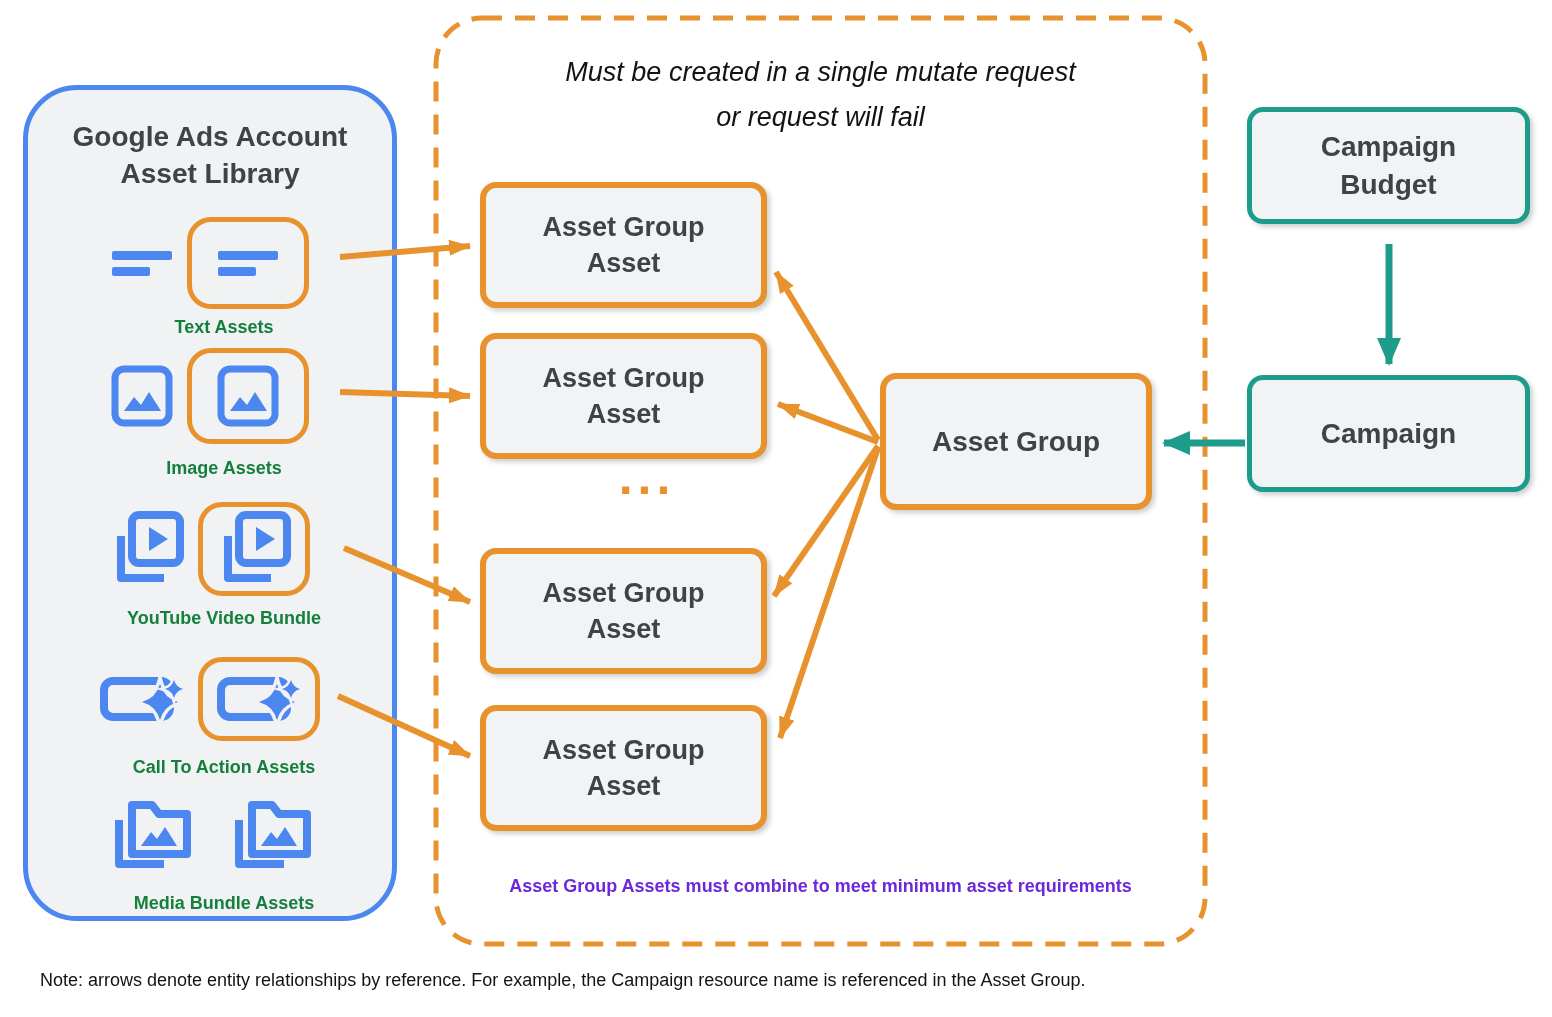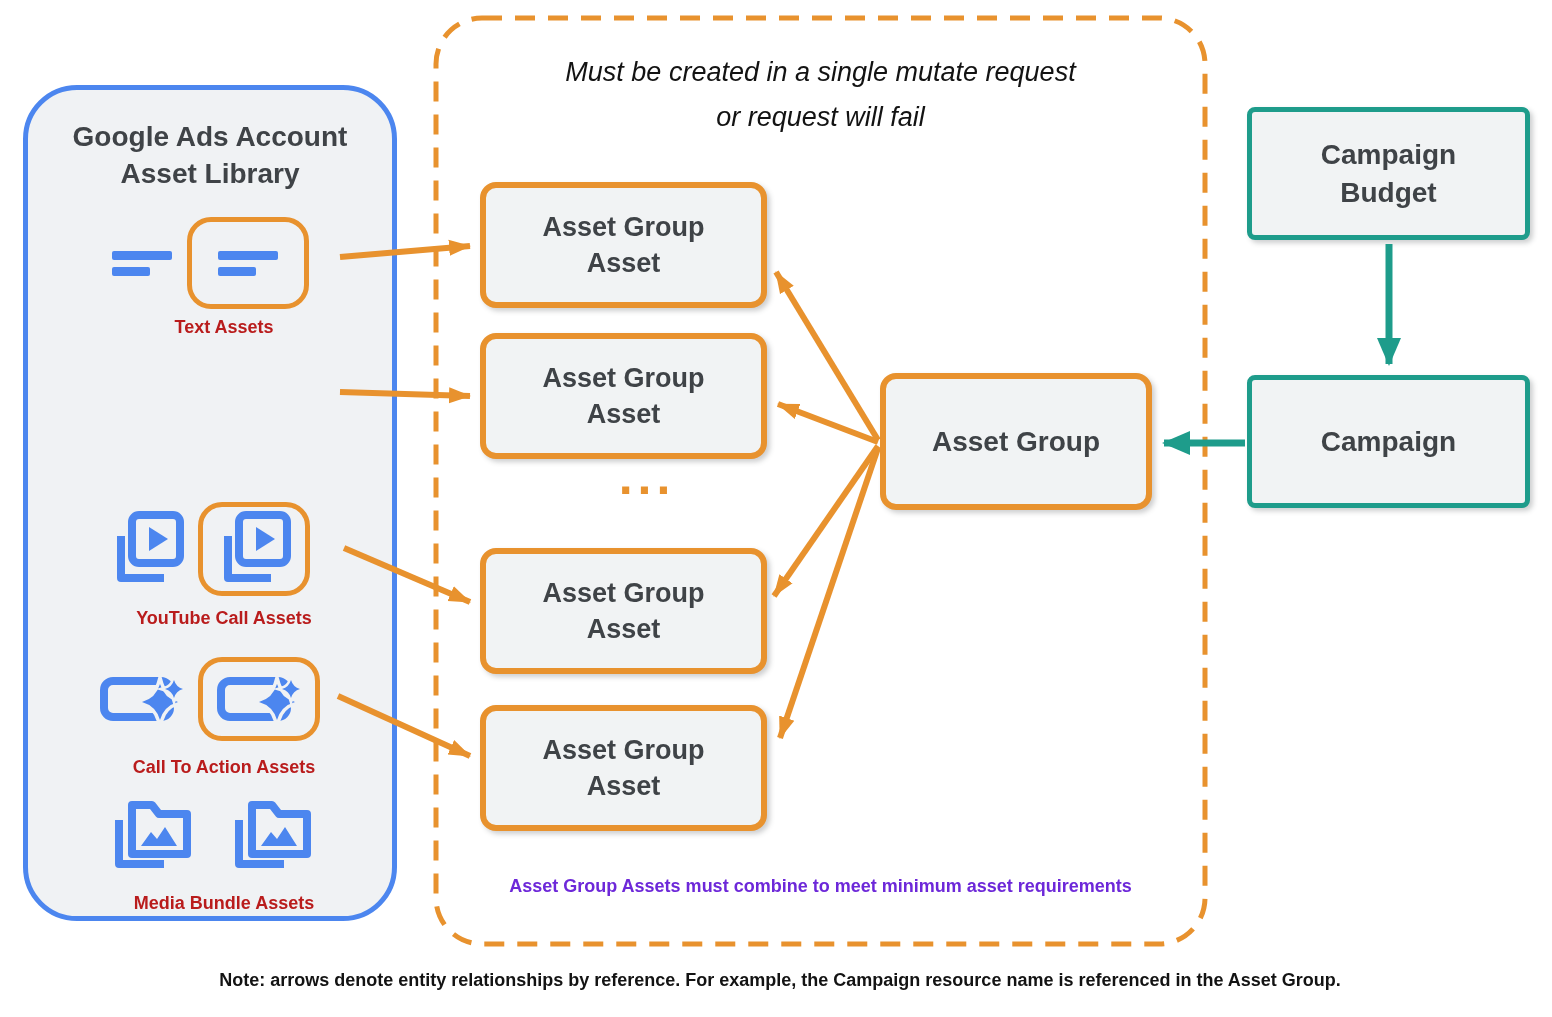--- a/index.html
+++ b/index.html
@@ -19,21 +19,21 @@
   .asset-row { position:absolute; left:0; right:0; text-align:center; }
   .icon-pair { display:flex; justify-content:center; align-items:center; gap:14px; }
   .hl-ring {
     border:5px solid #E8922E; border-radius:24px;
     display:flex; align-items:center; justify-content:center;
   }
   .ring-text    { padding:22px 25px; }
   .ring-image   { padding:12px 25px; }
   .ring-youtube { padding:3px 14px; }
   .ring-cta     { padding:8px 14px; }
-  .row-label { font-size:18px; font-weight:bold; color:#b91c1c;padding-left:28px; }
+  .row-label { font-size:18px; font-weight:bold; color:#15803d;padding-left:28px; }
   .icn { display:block; }
 
   
   #mutate-container { position:absolute; left:433px; top:15px; width:775px; height:932px; z-index:1; }
   #mutate-title {
     position:absolute; left:433px; top:50px; width:775px; text-align:center;
     font-size:27px; font-weight:normal; font-style:italic; color:#131313; line-height:1.65; z-index:2;
   }
   .aga-box {
     position:absolute; left:480px; width:287px; height:126px;
@@ -54,33 +54,33 @@
     font-size:28px; font-weight:bold; color:#3F4347;
     box-shadow:3px 3px 5px rgba(60,64,67,0.25); z-index:2;
   }
   #mutate-footer {
     position:absolute; left:453px; top:876px; width:735px; text-align:center;
     font-size:18px; font-weight:bold; color:#6d28d9; z-index:2;
   }
 
   
   .teal-box {
-    position:absolute; left:1247px; width:283px; height:133px;
-    background:#F1F3F4; border:5px solid #1E9C8B; border-radius:8px;
+    position:absolute; left:1247px; width:283px; height:117px;
+    background:#F1F3F4; border:5px solid #1E9C8B; border-radius:16px;
     display:flex; align-items:center; justify-content:center; text-align:center;
     font-size:28px; font-weight:bold; color:#3F4347; line-height:1.35;
     box-shadow:3px 3px 5px rgba(60,64,67,0.25); z-index:2;
   }
   #campaign-budget-box { top:107px; }
   #campaign-box { top:375px; }
 
   
   #note-text {
     position:absolute; left:40px; top:970px; width:1480px;
-    font-size:18px; font-weight:bold; color:#131313; z-index:2;text-align:center;
+    font-size:18px; font-weight:normal; color:#131313; z-index:2;
   }
 
   
   #arrow-overlay { position:absolute; left:0; top:0; width:1552px; height:1017px; z-index:5; pointer-events:none; }
   .o-line { stroke:#E8922E; stroke-width:6; fill:none; }
   .t-line { stroke:#1E9C8B; stroke-width:7; fill:none; }
 </style>
 </head>
 <body>
 
@@ -99,37 +99,52 @@
         <span class="hl-ring ring-text">
           <svg class="icn" width="62" height="38" viewBox="0 0 62 38">
             <rect x="1" y="7" width="60" height="9" rx="2" fill="#4C86EF"></rect>
             <rect x="1" y="23" width="38" height="9" rx="2" fill="#4C86EF"></rect>
           </svg>
         </span>
       </div>
       <div class="row-label" style="margin-top:8px;">Text Assets</div>
     </div>
 
+    <div class="asset-row" style="top:258px;">
+      <div class="icon-pair">
+        <svg class="icn" width="62" height="62" viewBox="0 0 62 62">
+          <rect x="4" y="4" width="54" height="54" rx="9" fill="none" stroke="#4C86EF" stroke-width="7"></rect>
+          <path d="M13 46 L23 32 L30 40 L38 27 L50 46 Z" fill="#4C86EF"></path>
+        </svg>
+        <span class="hl-ring ring-image">
+          <svg class="icn" width="62" height="62" viewBox="0 0 62 62">
+            <rect x="4" y="4" width="54" height="54" rx="9" fill="none" stroke="#4C86EF" stroke-width="7"></rect>
+            <path d="M13 46 L23 32 L30 40 L38 27 L50 46 Z" fill="#4C86EF"></path>
+          </svg>
+        </span>
+      </div>
+      <div class="row-label" style="margin-top:14px;">Image Assets</div>
+    </div>
 
     <div class="asset-row" style="top:412px;">
       <div class="icon-pair">
         <svg class="icn" width="74" height="78" viewBox="0 0 74 78">
           <path d="M11 26 V68 H54" fill="none" stroke="#4C86EF" stroke-width="8" stroke-linejoin="round"></path>
           <rect x="22" y="5" width="48" height="48" rx="7" fill="none" stroke="#4C86EF" stroke-width="8"></rect>
           <path d="M39 17 L58 29 L39 41 Z" fill="#4C86EF"></path>
         </svg>
         <span class="hl-ring ring-youtube">
           <svg class="icn" width="74" height="78" viewBox="0 0 74 78">
             <path d="M11 26 V68 H54" fill="none" stroke="#4C86EF" stroke-width="8" stroke-linejoin="round"></path>
             <rect x="22" y="5" width="48" height="48" rx="7" fill="none" stroke="#4C86EF" stroke-width="8"></rect>
             <path d="M39 17 L58 29 L39 41 Z" fill="#4C86EF"></path>
           </svg>
         </span>
       </div>
-      <div class="row-label" style="margin-top:12px;">YouTube Call  Assets</div>
+      <div class="row-label" style="margin-top:12px;">YouTube Video  Bundle</div>
     </div>
 
     <div class="asset-row" style="top:567px;">
       <div class="icon-pair">
         <svg class="icn" width="84" height="58" viewBox="0 0 84 58">
           <rect x="4" y="11" width="66" height="36" rx="9" fill="none" stroke="#4C86EF" stroke-width="8"></rect>
           <path d="M60 22 Q64 36 78 40 Q64 44 60 58 Q56 44 42 40 Q56 36 60 22 Z" fill="#F0F2F4" stroke="#F0F2F4" stroke-width="7" transform="translate(0,-8)"></path>
           <path d="M60 14 Q64 28 78 32 Q64 36 60 50 Q56 36 42 32 Q56 28 60 14 Z" fill="#4C86EF"></path>
           <path d="M74 10 Q76 17 83 19 Q76 21 74 28 Q72 21 65 19 Q72 17 74 10 Z" fill="#F0F2F4" stroke="#F0F2F4" stroke-width="5"></path>
           <path d="M74 10 Q76 17 83 19 Q76 21 74 28 Q72 21 65 19 Q72 17 74 10 Z" fill="#4C86EF"></path>

